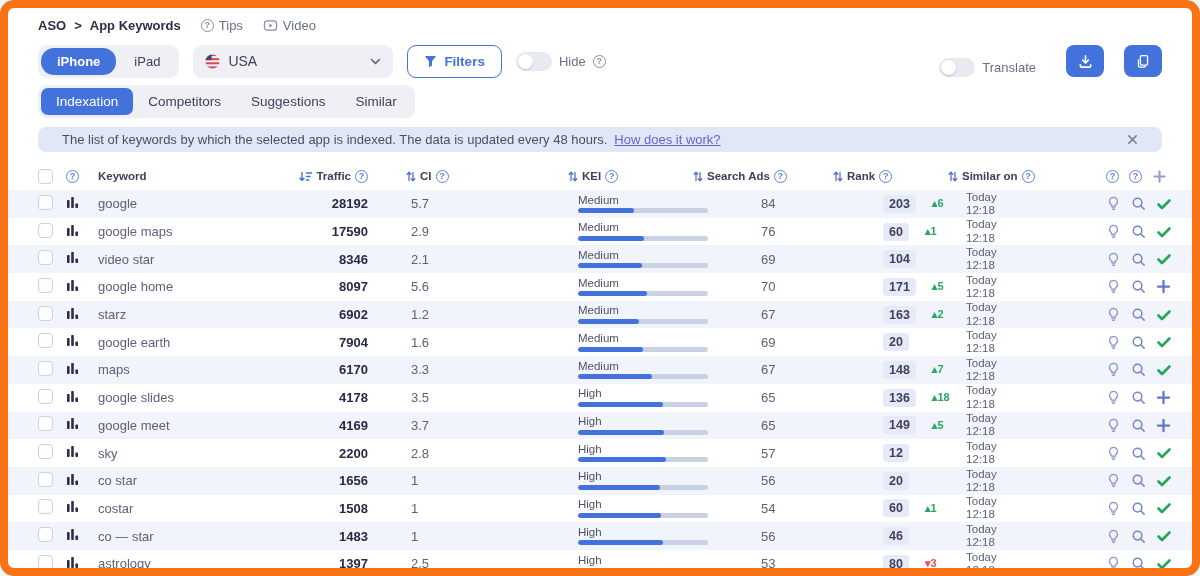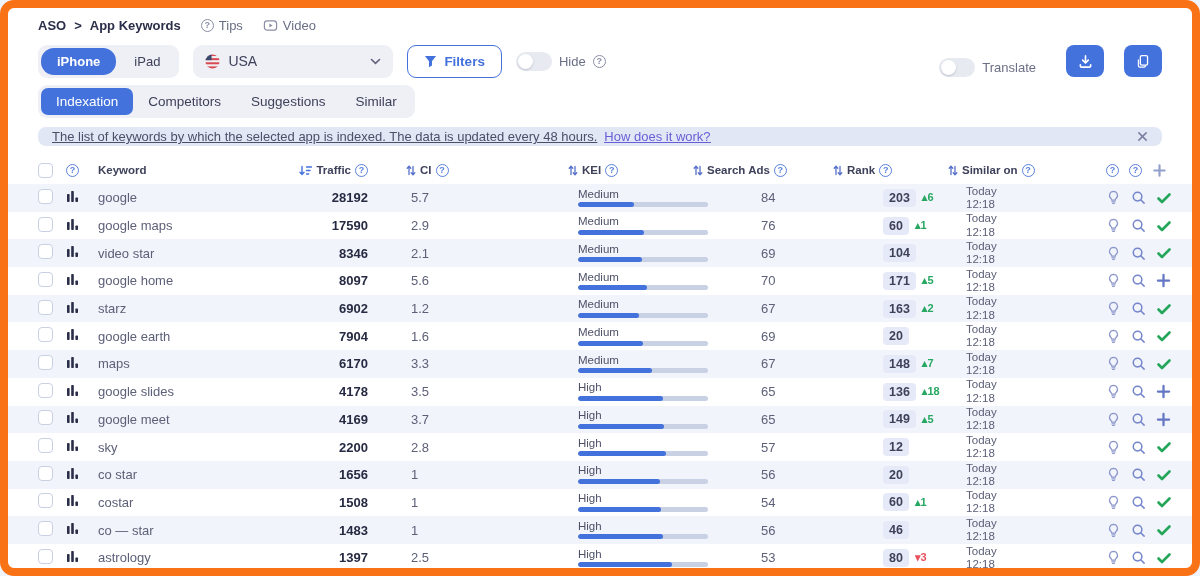--- a/index.html
+++ b/index.html
@@ -40,21 +40,21 @@
   .toggle .knob { position:absolute; left:2px; top:2px; width:15px; height:15px; border-radius:50%; background:#fff; box-shadow:0 1px 2px rgba(60,70,110,.25); }
   .toggle-label { font-size:13px; color:#6b6f85; }
   .toolbar-right { margin-left:auto; display:flex; align-items:flex-end; gap:20px; }
   .icon-btn { width:38px; height:32px; border:none; border-radius:8px; background:#4472dd; display:inline-flex; align-items:center; justify-content:center; cursor:pointer; }
   
   .tabs-row { padding:7px 30px 0; }
   .tabs { display:inline-flex; background:#eef0f6; border-radius:9px; padding:3px; }
   .tab { border:none; background:transparent; font-family:inherit; font-size:13.5px; color:#3e415a; padding:6px 15px; border-radius:7px; cursor:pointer; }
   .tab.active { background:#4472dd; color:#fff; font-weight:500; }
   
-  .banner { margin:9px 30px 0; height:19px; display:flex; align-items:center; background:#e2e7f6; border-radius:8px; padding:0 14px; font-size:13px; color:#4b4f68;text-decoration:underline; }
+  .banner { margin:9px 30px 0; height:25px; display:flex; align-items:center; background:#e2e7f6; border-radius:8px; padding:0 24px; font-size:13px; color:#4b4f68; }
   .banner-link { color:#675fd6; text-decoration:underline; margin-left:7px; cursor:pointer; }
   .banner-close { margin-left:auto; cursor:pointer; display:flex; align-items:center; }
   
   .thead, .trow {
     display:grid;
     grid-template-columns:28px 32px 200px 70px 180px 140px 120px 140px 150px 1fr;
     align-items:center;
     padding:0 30px;
   }
   .thead { margin-top:10px; height:28px; font-size:11.5px; font-weight:700; color:#3e415a; }
@@ -71,21 +71,21 @@
   .cb { width:15px; height:15px; border:1.5px solid #c9d0e2; border-radius:4px; background:#fff; display:inline-block; cursor:pointer; }
   .kw-chart { display:inline-flex; cursor:pointer; }
   .kw { cursor:pointer; }
   .c-traffic { text-align:right; font-weight:700; color:#262a42; }
   .c-ci { padding-left:43px; }
   .c-kei { padding-left:30px; display:flex; flex-direction:column; justify-content:center; gap:2px; }
   .kei-label { font-size:11.5px; color:#4e5268; line-height:1; }
   .kei-track { width:130px; height:5px; border-radius:3px; background:#c9d1e4; overflow:hidden; display:block; }
   .kei-fill { display:block; height:100%; background:#4472dd; border-radius:3px; }
   .c-search { padding-left:73px; }
-  .c-rank { padding-left:75px; display:flex; align-items:center; gap:6px; }
+  .c-rank { padding-left:75px; display:flex; align-items:center; gap:16px; }
   .rank-badge { background:#e6eaf8; border-radius:4px; padding:2px 6px; font-size:12.5px; font-weight:600; color:#3e415a; }
   .rank-change { font-size:11px; font-weight:700; }
   .rank-change.up { color:#27a862; }
   .rank-change.down { color:#e8505e; }
   .c-updated { padding-left:18px; font-size:11.5px; line-height:1.15; display:flex; flex-direction:column; }
   .c-actions { display:flex; gap:10px; align-items:center; padding-left:8px; }
   .act { display:inline-flex; cursor:pointer; }
   .partial-stripe { height:6px; background:#f1f4fa; }
   .plus-header { display:inline-flex; }
 </style>

